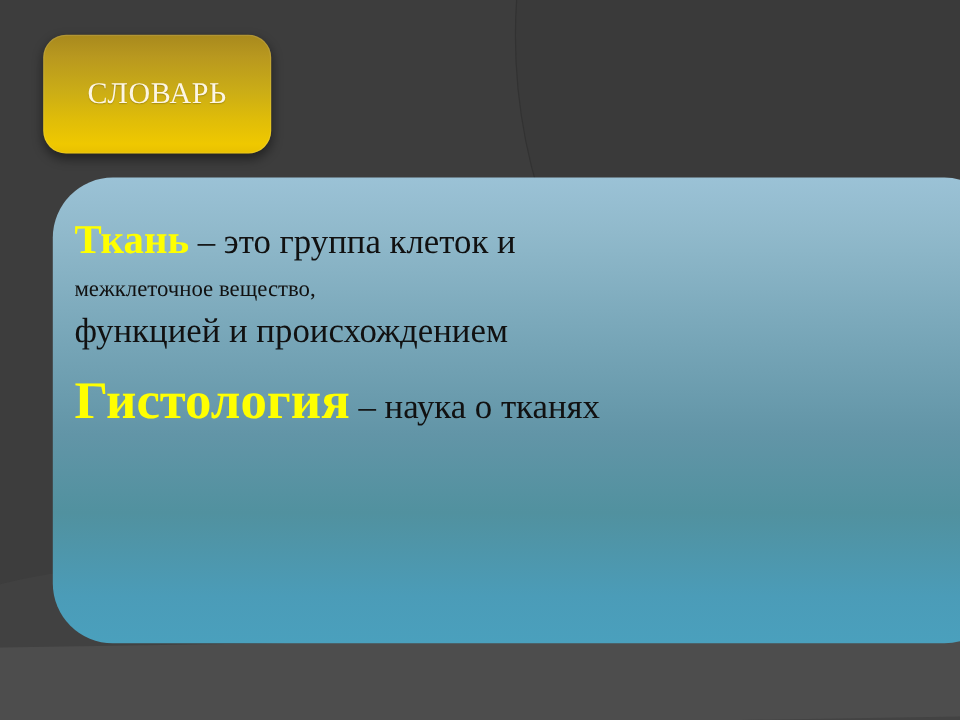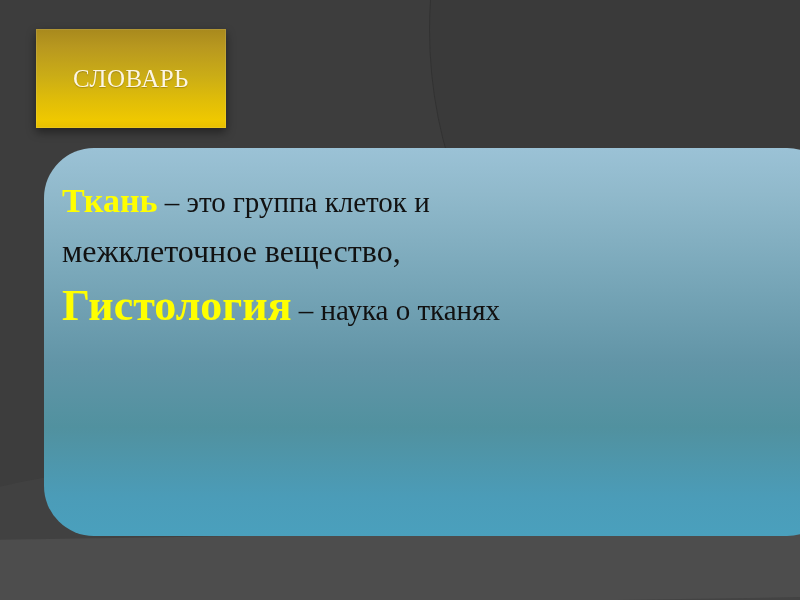--- a/index.html
+++ b/index.html
@@ -68,21 +68,21 @@
     opacity: 0.6;
   }
 
   
   .badge {
     position: absolute;
     left: 36px;
     top: 29px;
     width: 190px;
     height: 99px;
-    border-radius: 0;
+    border-radius: 19px;
     background: linear-gradient(to bottom, #a8891d 0%, #b8981f 18%, #cbad16 48%, #e0bd08 72%, #efc800 92%, #e8c000 100%);
     box-shadow: 0 4px 9px rgba(0,0,0,0.45), inset 0 0 0 1px rgba(255,255,255,0.10);
     display: flex;
     align-items: center;
     justify-content: center;
   }
   .badge-label {
     color: #fdf6e4;
     font-size: 25px;
     letter-spacing: 0.5px;
@@ -115,21 +115,21 @@
     color: #111111;
     font-family: "Liberation Serif", serif;
   }
 
   .line {
     font-size: 29px;
     line-height: 1.46;
     white-space: nowrap;
   }
   .line.l1 { font-size: 29px; margin-bottom: 2px; }
-  .line.l2 { font-size: 32px; }
+  .line.l2 { font-size: 19px; }
   .line.l3 { font-size: 29px; }
   .line.l4 { font-size: 29px; margin-bottom: 4px; }
   .line.l5 { font-size: 29px; }
 
   .term {
     color: #ffff00;
     font-weight: bold;
     font-size: 34px;
   }
   .term-2 {
@@ -159,20 +159,21 @@
 
       <div class="line l1">
         <span class="term">Ткань</span>
         <span class="dash">–</span>
         <span>это группа клеток и</span>
       </div>
 
       <div class="line l2">межклеточное вещество,</div>
 
 
+      <div class="line l4">функцией и происхождением</div>
 
       <div class="line l5">
         <span class="term-2">Гистология</span>
         <span class="dash">–</span>
         <span>наука о тканях</span>
       </div>
 
     </div>
   </div>
 

